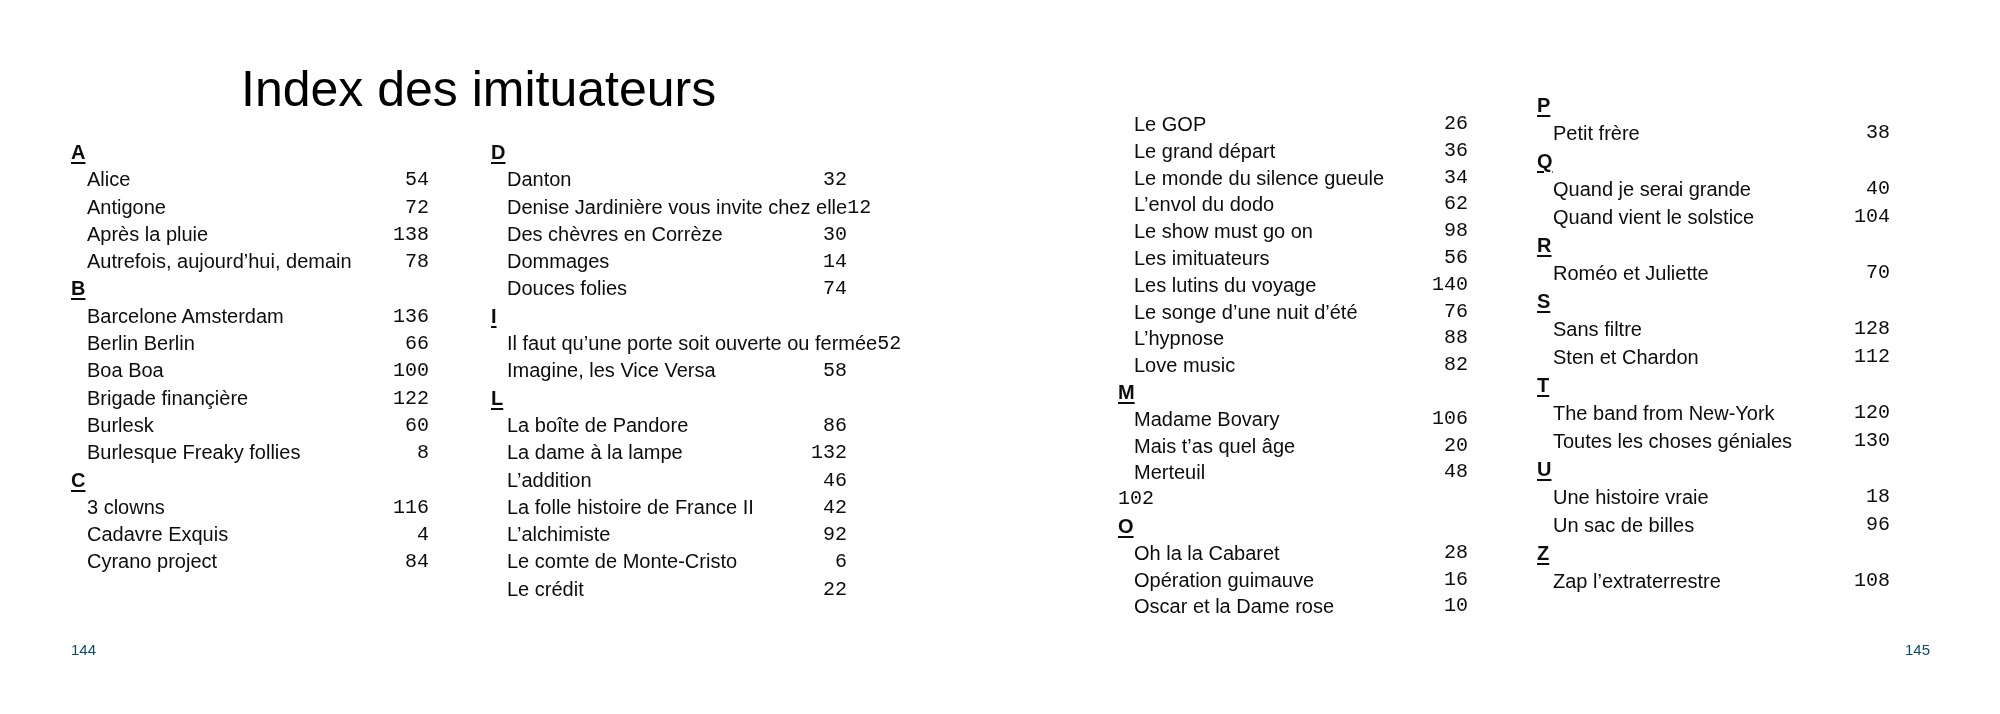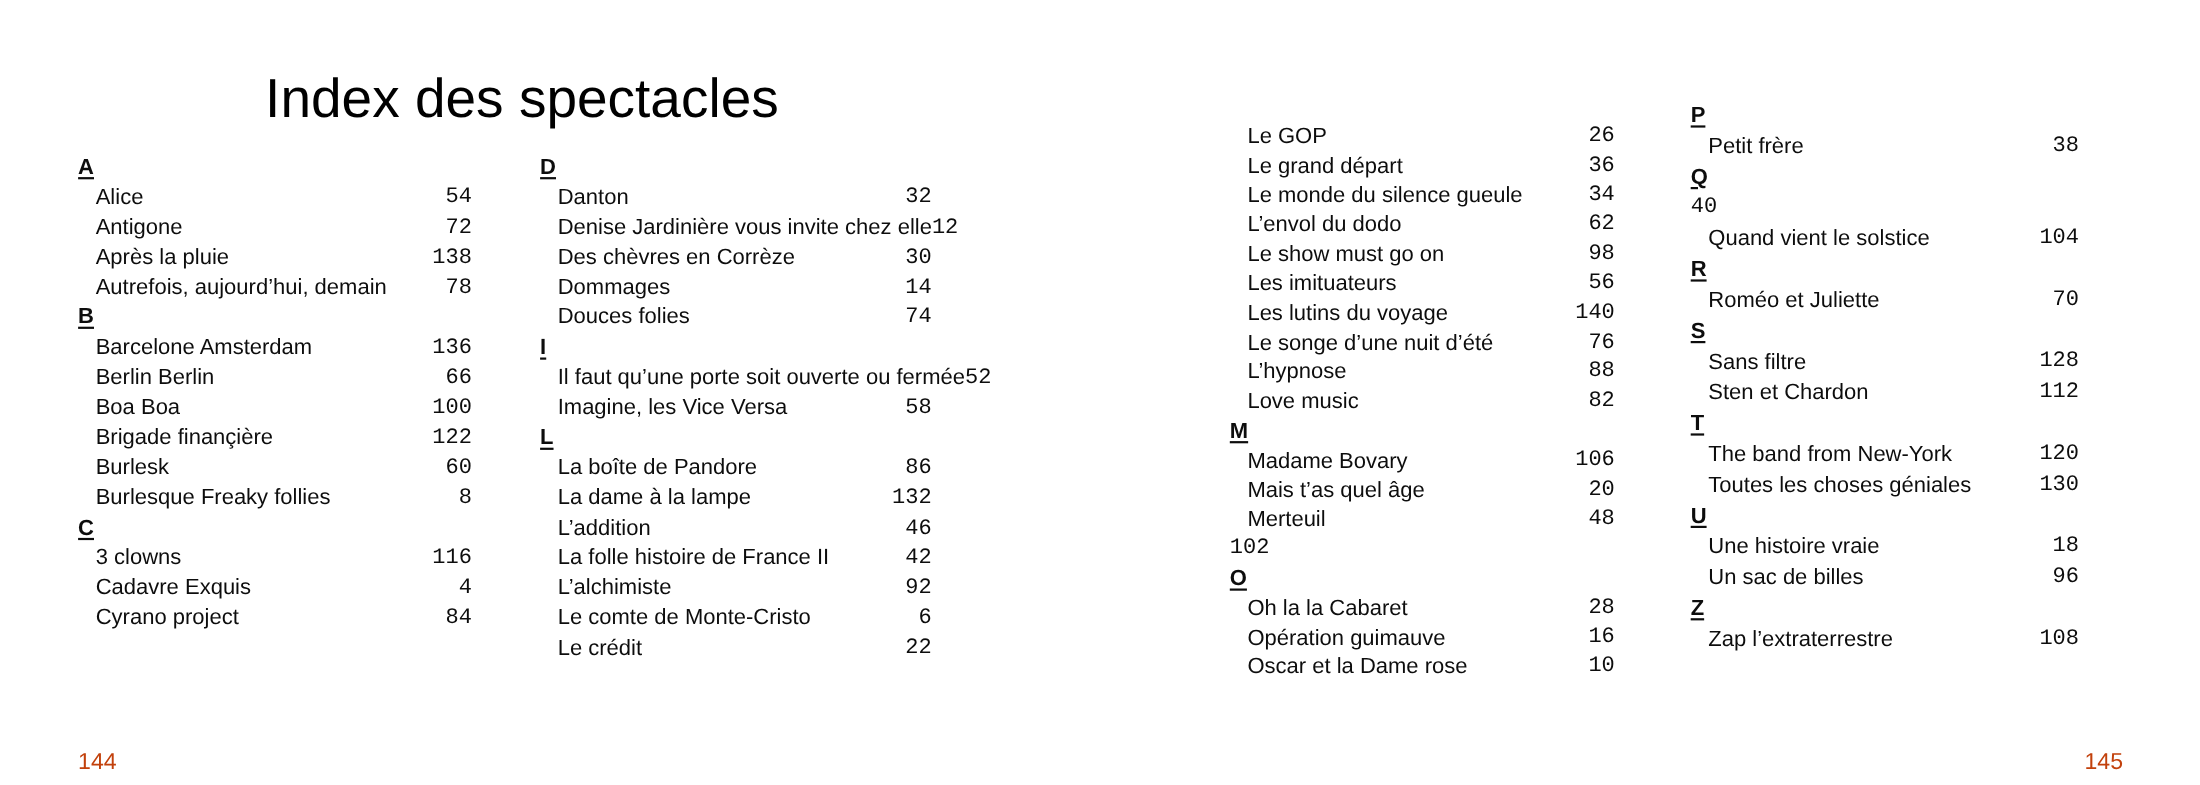--- a/index.html
+++ b/index.html
@@ -40,33 +40,33 @@
   .row .letter {
     font-weight: 700;
     text-decoration: underline;
     text-decoration-thickness: 2px;
     text-underline-offset: 3px;
   }
   
   .row.tight { justify-content: space-between; }
   .pagenum {
     position: absolute;
-    top: 683px;
-    font-size: 21px;
+    top: 640px;
+    font-size: 15px;
     line-height: 20px;
-    color: #c2410c;
+    color: #0c4a6e;
   }
   .pagenum.left  { left: 71px; }
   .pagenum.right { right: 70px; text-align: center; }
 </style>
 </head>
 <body>
 
 <div>
-  <h1 class="title">Index des spectacles</h1>
+  <h1 class="title">Index des imituateurs</h1>
 
   <div class="col" id="col-0" style="left:71px;  top:139px; width:358px; --rh:27.3px;">
       <div class="row">
         <span class="letter">A</span>
       </div>
       <div class="row">
         <span class="etitle">Alice</span>
         <span class="enum">54</span>
       </div>
       <div class="row">
@@ -271,20 +271,21 @@
         <span class="letter">P</span>
       </div>
       <div class="row">
         <span class="etitle">Petit frère</span>
         <span class="enum">38</span>
       </div>
       <div class="row">
         <span class="letter">Q</span>
       </div>
       <div class="row">
+        <span class="etitle">Quand je serai grande</span>
         <span class="enum">40</span>
       </div>
       <div class="row">
         <span class="etitle">Quand vient le solstice</span>
         <span class="enum">104</span>
       </div>
       <div class="row">
         <span class="letter">R</span>
       </div>
       <div class="row">

